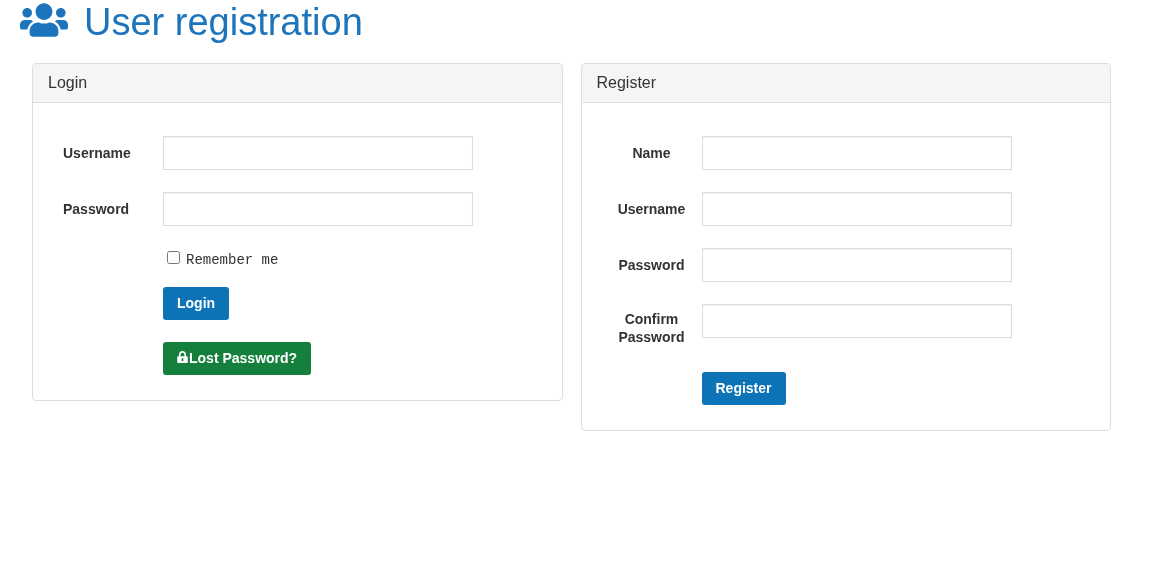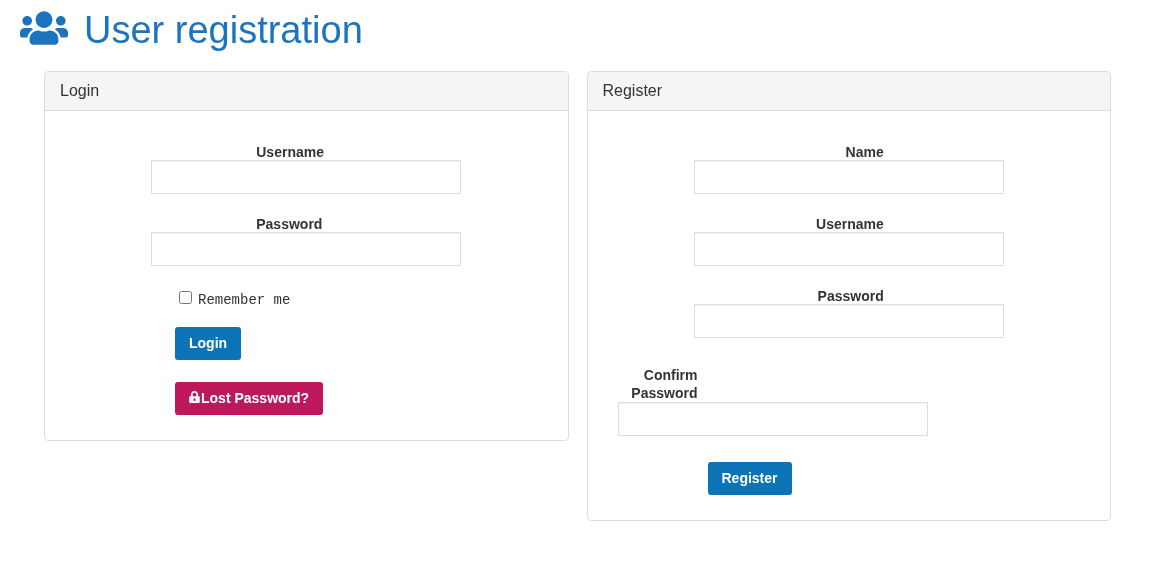--- a/index.html
+++ b/index.html
@@ -9,36 +9,36 @@
     font-size: 14px;
     color: #333;
     background: #fff;
     padding: 0 20px 20px 20px;
   }
   .page-title {
     display: flex;
     align-items: center;
     gap: 16px;
     margin: 0 0 20px 0;
-    padding-top: 8px;
+    padding-top: 0;
   }
   .page-title-icon {
     color: #1c75bc;
   }
   .page-title-text {
     font-size: 38px;
     font-weight: 400;
     color: #1c75bc;
     margin: 0;
     line-height: 1;
   }
   .row {
     display: flex;
     gap: 18px;
-    margin-left: 24px;
+    margin-left: 12px;
     margin-right: 20px;
   }
   .col {
     flex: 1;
   }
   .panel {
     border: 1px solid #ddd;
     border-radius: 4px;
     background: #fff;
   }
@@ -52,33 +52,32 @@
     border-top-right-radius: 3px;
   }
   .panel-body {
     padding: 15px 30px 25px 30px;
   }
   .form-group {
     display: flex;
     align-items: center;
     margin-top: 18px;
     margin-bottom: 12px;
-    flex-direction: column;
   }
   .form-group.mt-extra { margin-top: 22px; }
   .control-label {
     width: 100px;
     padding-right: 10px;
     text-align: left;
     font-weight: 700;
     color: #333;
     font-size: 14px;
   }
   .reg .control-label {
-    text-align: right;
+    text-align: center;
     width: 90px;
   }
   .control-input {
     flex: 0 0 auto;
   }
   input[type="text"], input[type="password"] {
     width: 310px;
     height: 34px;
     padding: 6px 10px;
     border: 1px solid #ddd;
@@ -103,21 +102,21 @@
     border: none;
     border-radius: 3px;
     padding: 8px 14px;
     font-size: 14px;
     font-weight: 600;
     color: #fff;
     cursor: pointer;
     line-height: 1.2;
   }
   .btn-primary { background: #0b73b6; }
-  .btn-orange { background: #be185d; }
+  .btn-orange { background: #15803d; }
   .btn-row { margin-top: 14px; }
   .lock-icon {
     display: inline-block;
     margin-right: 1px;
   }
 </style>
 </head>
 <body>
 
 <div class="page-title">

